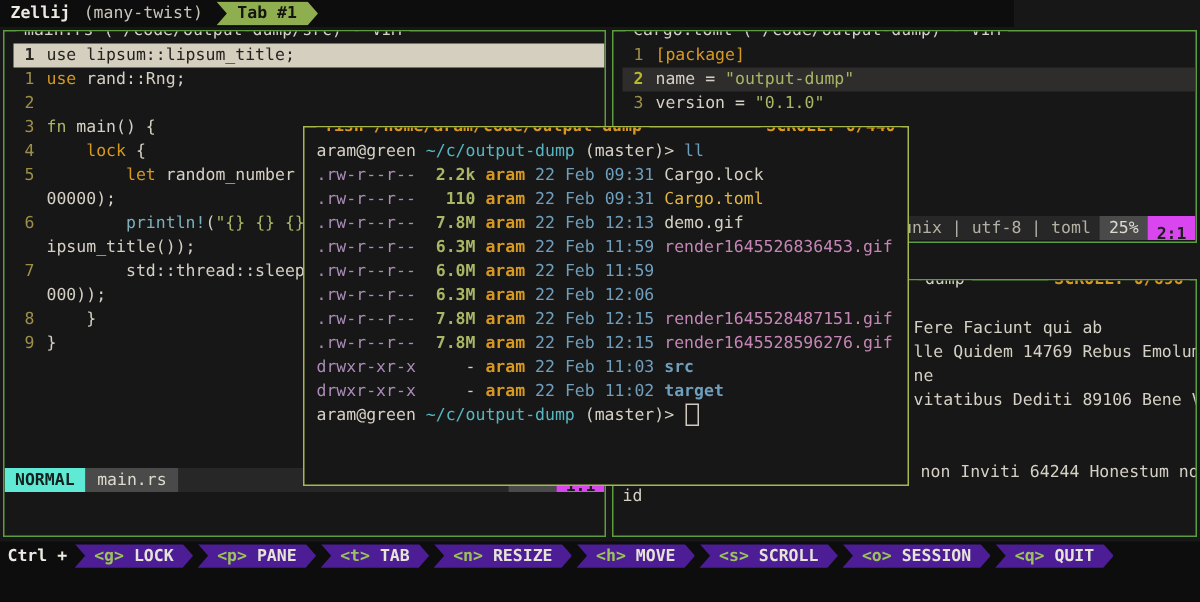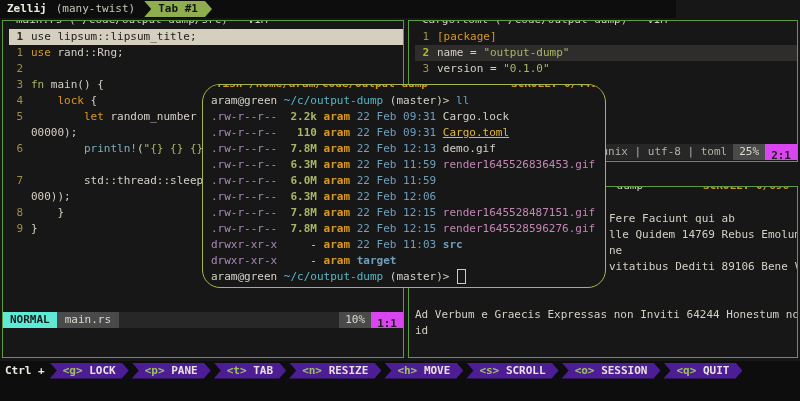--- a/index.html
+++ b/index.html
@@ -9,21 +9,21 @@
   .tab-bar{position:absolute;top:0;left:0;width:676px;height:18px;background:#0d0d0d;display:flex;align-items:center;gap:9px;padding-left:7px;box-sizing:border-box;}
   .app{font-weight:bold;color:#eceae2;}
   .session{color:#c7c4ba;}
   .ribbon{clip-path:polygon(0 0,calc(100% - 7px) 0,100% 50%,calc(100% - 7px) 100%,0 100%,7px 50%);display:inline-block;height:16px;line-height:16px;white-space:pre;}
   .tab{background:#8fae4f;color:#15150f;font-weight:bold;padding:0 14px;}
   
   .pane{position:absolute;box-sizing:border-box;background:#171717;border:1px solid #5e9c40;overflow:hidden;}
   .left{left:2px;top:20px;width:402px;height:338px;}
   .rtop{left:408px;top:20px;width:390px;height:142px;}
   .rbot{left:408px;top:186px;width:390px;height:172px;text-align:right;}
-  .floating{left:202px;top:84px;width:404px;height:204px;border-color:#a6b84c;z-index:10;border-radius:18px;}
+  .floating{left:202px;top:84px;width:404px;height:240px;border-color:#a6b84c;z-index:10;}
   .pane-title{position:absolute;top:-9px;left:8px;height:16px;line-height:16px;background:#171717;padding:0 5px;color:#d6d2c6;white-space:pre;z-index:2;}
   .float-title{color:#d79921;font-weight:bold;}
   .frag-title{left:196px;}
   .scroll-ind{position:absolute;top:-9px;right:4px;height:16px;line-height:16px;background:#171717;padding:0 4px;color:#d79921;font-weight:bold;white-space:pre;z-index:2;}
   
   .code{padding:8px 0 0 6px;}
   .term{padding:8px 0 0 8px;}
   .cline{display:flex;height:16px;white-space:pre;}
   .lnum{flex:0 0 14px;text-align:right;margin-right:8px;color:#9c8f4a;}
   .cur-light{background:#d5cfc0;}
@@ -40,21 +40,21 @@
   .c-macro{color:#7daebb;}
   .c-str{color:#a9b665;}
   .c-section{color:#d79921;}
   .c-path{color:#56b6c2;}
   .c-cmd{color:#6f9fbd;}
   .c-perm{color:#ab8bb8;}
   .c-size{color:#a9b665;font-weight:bold;}
   .c-owner{color:#d79921;font-weight:bold;}
   .c-date{color:#6f9fbd;}
   .c-file{color:#d5d0c4;}
-  .c-ftoml{color:#e2b63e;text-decoration:underline;}
+  .c-ftoml{color:#e2b63e;}
   .c-media{color:#c586b6;}
   .c-dir{color:#6f9fbd;font-weight:bold;}
   
   .statusline{position:absolute;left:0;right:0;display:flex;height:16px;white-space:pre;overflow:hidden;}
   .sl-left{bottom:29px;}
   .sl-cargo{bottom:1px;}
   .sl-mode{background:#5eead4;color:#14211e;font-weight:bold;padding:0 7px;}
   .sl-file{background:#4a4a4a;color:#dcd9cd;padding:0 8px;}
   .sl-fill{flex:1 1 auto;background:#272727;}
   .sl-info{background:#272727;color:#b3b0a4;padding:0 6px;}
@@ -84,21 +84,21 @@
     <span class="pane-title">main.rs (~/code/output-dump/src) - VIM</span>
     <div class="code">
         <div class="cline cur-light"><span class="lnum">1</span><span class="c-dark">use lipsum::lipsum_title;</span></div>
         <div class="cline"><span class="lnum">1</span><span class="c-kw">use</span><span class="c-fg"> rand::Rng;</span></div>
         <div class="cline"><span class="lnum">2</span></div>
         <div class="cline"><span class="lnum">3</span><span class="c-kwfn">fn</span><span class="c-fg"> main() {</span></div>
         <div class="cline"><span class="lnum">4</span><span class="c-fg">    </span><span class="c-kw">lock</span><span class="c-fg"> {</span></div>
         <div class="cline"><span class="lnum">5</span><span class="c-fg">        </span><span class="c-kw">let</span><span class="c-fg"> random_number = r</span></div>
         <div class="cline"><span class="lnum"></span><span class="c-fg">00000);</span></div>
         <div class="cline"><span class="lnum">6</span><span class="c-fg">        </span><span class="c-macro">println!</span><span class="c-fg">(</span><span class="c-str">"{} {} {}"</span><span class="c-fg">,</span></div>
-        <div class="cline"><span class="lnum"></span></div>
+        <div class="cline"><span class="lnum"></span><span class="c-fg">ipsum_title());</span></div>
         <div class="cline"><span class="lnum">7</span><span class="c-fg">        std::thread::sleep(st</span></div>
         <div class="cline"><span class="lnum"></span><span class="c-fg">000));</span></div>
         <div class="cline"><span class="lnum">8</span><span class="c-fg">    }</span></div>
         <div class="cline"><span class="lnum">9</span><span class="c-fg">}</span></div>
       </div>
     <div class="statusline sl-left">
       <span class="sl-mode">NORMAL</span>
       <span class="sl-file">main.rs</span>
       <span class="sl-fill"></span>
       <span class="sl-pct">10%</span>
@@ -141,21 +141,21 @@
         <div class="cline"><span class="c-fg">aram@green </span><span class="c-path">~/c/output-dump </span><span class="c-fg">(master)&gt; </span><span class="c-cmd">ll</span></div>
         <div class="cline"><span class="c-perm">.rw-r--r--</span><span class="c-size">  2.2k</span><span class="c-owner"> aram</span><span class="c-date"> 22 Feb 09:31</span><span class="c-file"> Cargo.lock</span></div>
         <div class="cline"><span class="c-perm">.rw-r--r--</span><span class="c-size">   110</span><span class="c-owner"> aram</span><span class="c-date"> 22 Feb 09:31</span><span class="c-file"> </span><span class="c-ftoml">Cargo.toml</span></div>
         <div class="cline"><span class="c-perm">.rw-r--r--</span><span class="c-size">  7.8M</span><span class="c-owner"> aram</span><span class="c-date"> 22 Feb 12:13</span><span class="c-file"> demo.gif</span></div>
         <div class="cline"><span class="c-perm">.rw-r--r--</span><span class="c-size">  6.3M</span><span class="c-owner"> aram</span><span class="c-date"> 22 Feb 11:59</span><span class="c-file"> </span><span class="c-media">render1645526836453.gif</span></div>
         <div class="cline"><span class="c-perm">.rw-r--r--</span><span class="c-size">  6.0M</span><span class="c-owner"> aram</span><span class="c-date"> 22 Feb 11:59</span><span class="c-file"> </span></div>
         <div class="cline"><span class="c-perm">.rw-r--r--</span><span class="c-size">  6.3M</span><span class="c-owner"> aram</span><span class="c-date"> 22 Feb 12:06</span><span class="c-file"> </span></div>
         <div class="cline"><span class="c-perm">.rw-r--r--</span><span class="c-size">  7.8M</span><span class="c-owner"> aram</span><span class="c-date"> 22 Feb 12:15</span><span class="c-file"> </span><span class="c-media">render1645528487151.gif</span></div>
         <div class="cline"><span class="c-perm">.rw-r--r--</span><span class="c-size">  7.8M</span><span class="c-owner"> aram</span><span class="c-date"> 22 Feb 12:15</span><span class="c-file"> </span><span class="c-media">render1645528596276.gif</span></div>
         <div class="cline"><span class="c-perm">drwxr-xr-x</span><span class="c-fg">     -</span><span class="c-owner"> aram</span><span class="c-date"> 22 Feb 11:03</span><span class="c-file"> </span><span class="c-dir">src</span></div>
-        <div class="cline"><span class="c-perm">drwxr-xr-x</span><span class="c-fg">     -</span><span class="c-owner"> aram</span><span class="c-file"> </span><span class="c-dir">target</span></div>
+        <div class="cline"><span class="c-perm">drwxr-xr-x</span><span class="c-fg">     -</span><span class="c-owner"> aram</span><span class="c-date"> 22 Feb 11:02</span><span class="c-file"> </span><span class="c-dir">target</span></div>
         <div class="cline"><span class="c-fg">aram@green </span><span class="c-path">~/c/output-dump </span><span class="c-fg">(master)&gt; </span><span class="block-cursor"></span></div>
       </div>
   </div>
 
   <div class="kb-bar">
     <span class="kb-prefix">Ctrl +</span>
     <span id="kb-items"><span class="ribbon kb"><span class="kb-key">&lt;g&gt; </span><span class="kb-label">LOCK</span></span><span class="ribbon kb"><span class="kb-key">&lt;p&gt; </span><span class="kb-label">PANE</span></span><span class="ribbon kb"><span class="kb-key">&lt;t&gt; </span><span class="kb-label">TAB</span></span><span class="ribbon kb"><span class="kb-key">&lt;n&gt; </span><span class="kb-label">RESIZE</span></span><span class="ribbon kb"><span class="kb-key">&lt;h&gt; </span><span class="kb-label">MOVE</span></span><span class="ribbon kb"><span class="kb-key">&lt;s&gt; </span><span class="kb-label">SCROLL</span></span><span class="ribbon kb"><span class="kb-key">&lt;o&gt; </span><span class="kb-label">SESSION</span></span><span class="ribbon kb"><span class="kb-key">&lt;q&gt; </span><span class="kb-label">QUIT</span></span></span>
   </div>
 
   <div class="msg-bar">

